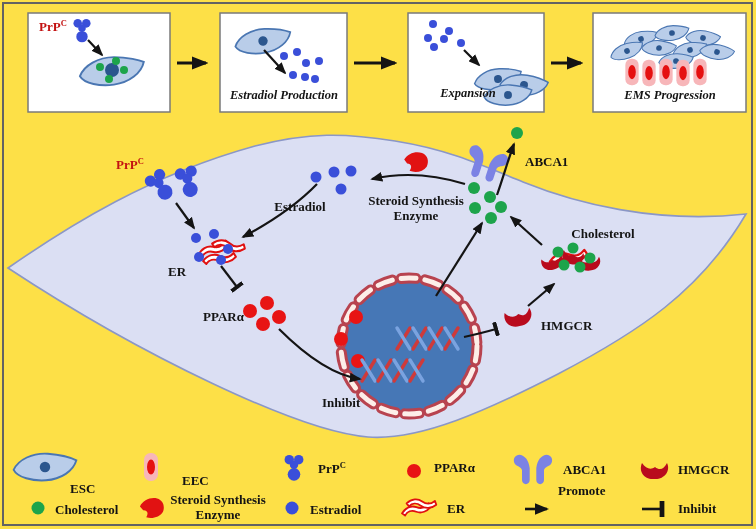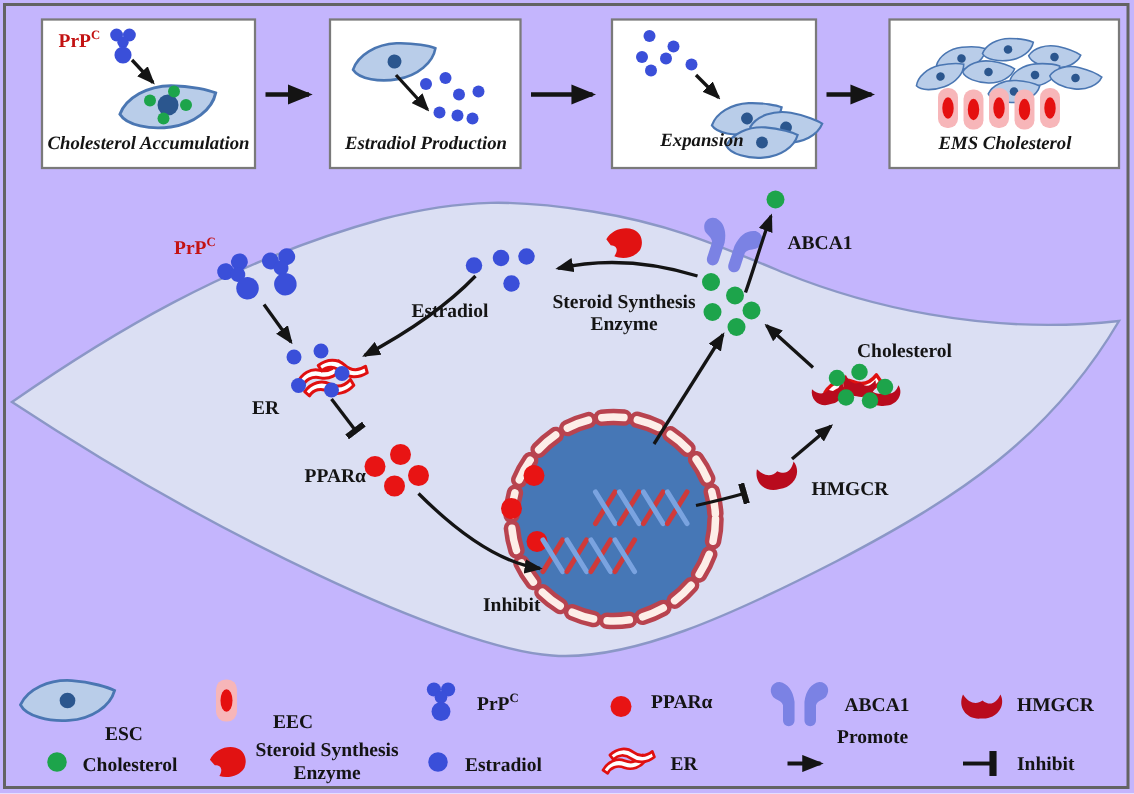--- a/index.html
+++ b/index.html
@@ -1,16 +1,16 @@
 <!DOCTYPE html>
 <html><head>
 <meta charset="utf-8">
 <style>
   html,body{margin:0;padding:0;background:#fff;}
-  .page{position:relative;width:756px;height:529px;background:#c4b5fd;
+  .page{position:relative;width:756px;height:529px;background:#fde047;
         font-family:"Liberation Serif",serif;overflow:hidden;}
   .frame{position:absolute;left:2px;top:2px;right:3px;bottom:3px;
          border:2px solid #636363;pointer-events:none;}
   svg.art{position:absolute;left:0;top:0;}
   .lbl{position:absolute;font-weight:bold;color:#141414;font-size:13px;
        white-space:nowrap;line-height:1.1;}
   .red{color:#c31212;}
   .stage{font-style:italic;font-size:12.5px;transform:translateX(-50%);}
   .ctr{transform:translateX(-50%);text-align:center;}
   .lbl sup{font-size:8.5px;font-weight:bold;}
@@ -245,24 +245,23 @@
       <g>
         <use href="#erband" transform="translate(416,510) rotate(-10) scale(0.9)"></use>
         <use href="#erband" transform="translate(421,504) rotate(6) scale(0.9)"></use>
       </g>
       <line x1="525" y1="509" x2="547" y2="509" stroke="#141414" stroke-width="2.6" marker-end="url(#arr)"></line>
       <line x1="642" y1="509" x2="662" y2="509" stroke="#141414" stroke-width="2.6" marker-end="url(#tbar)"></line>
     </g>
   </svg>
 
   <div class="lbl red" style="left:39px;top:19px"><span>PrP</span><sup>C</sup></div>
-  <div class="lbl stage" style="left:99px;top:89px">Cholesterol Accumulation</div>
   <div class="lbl stage" style="left:284px;top:89px">Estradiol Production</div>
   <div class="lbl stage" style="left:468px;top:87px">Expansion</div>
-  <div class="lbl stage" style="left:670px;top:89px">EMS Cholesterol</div>
+  <div class="lbl stage" style="left:670px;top:89px">EMS Progression</div>
 
   <div class="lbl red" style="left:116px;top:157px"><span>PrP</span><sup>C</sup></div>
   <div class="lbl ctr" style="left:300px;top:200px">Estradiol</div>
   <div class="lbl ctr" style="left:416px;top:194px">Steroid Synthesis</div>
   <div class="lbl ctr" style="left:416px;top:209px">Enzyme</div>
   <div class="lbl" style="left:525px;top:155px">ABCA1</div>
   <div class="lbl" style="left:168px;top:265px">ER</div>
   <div class="lbl" style="left:203px;top:310px">PPARα</div>
   <div class="lbl" style="left:322px;top:396px">Inhibit</div>
   <div class="lbl ctr" style="left:603px;top:227px">Cholesterol</div>

